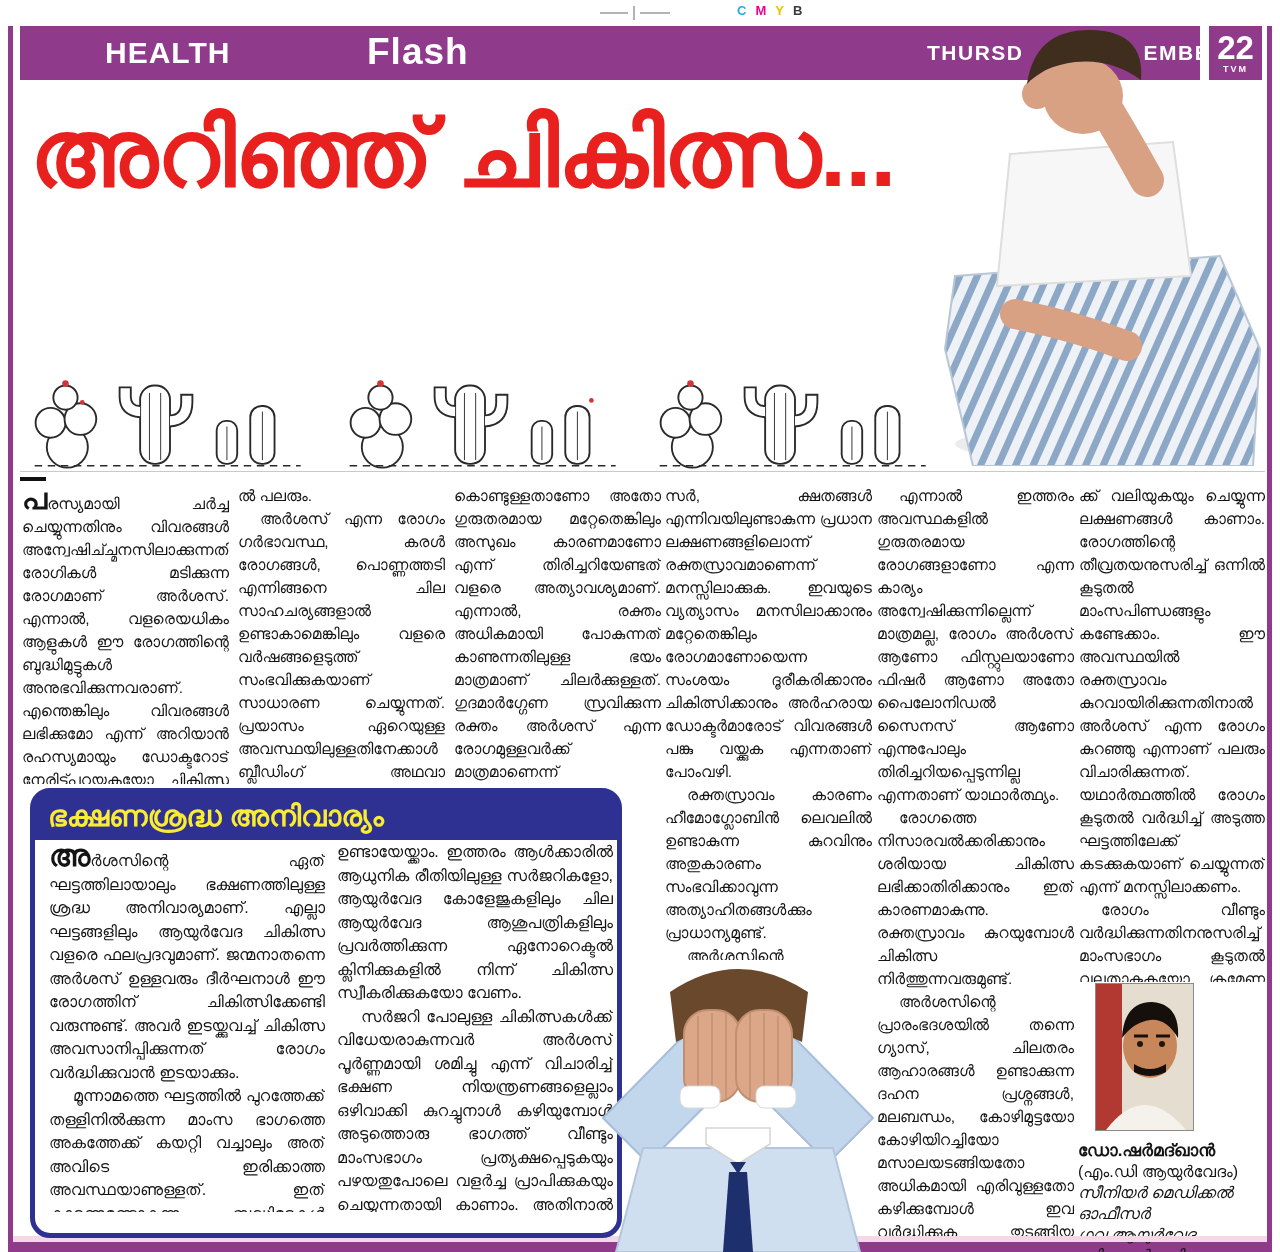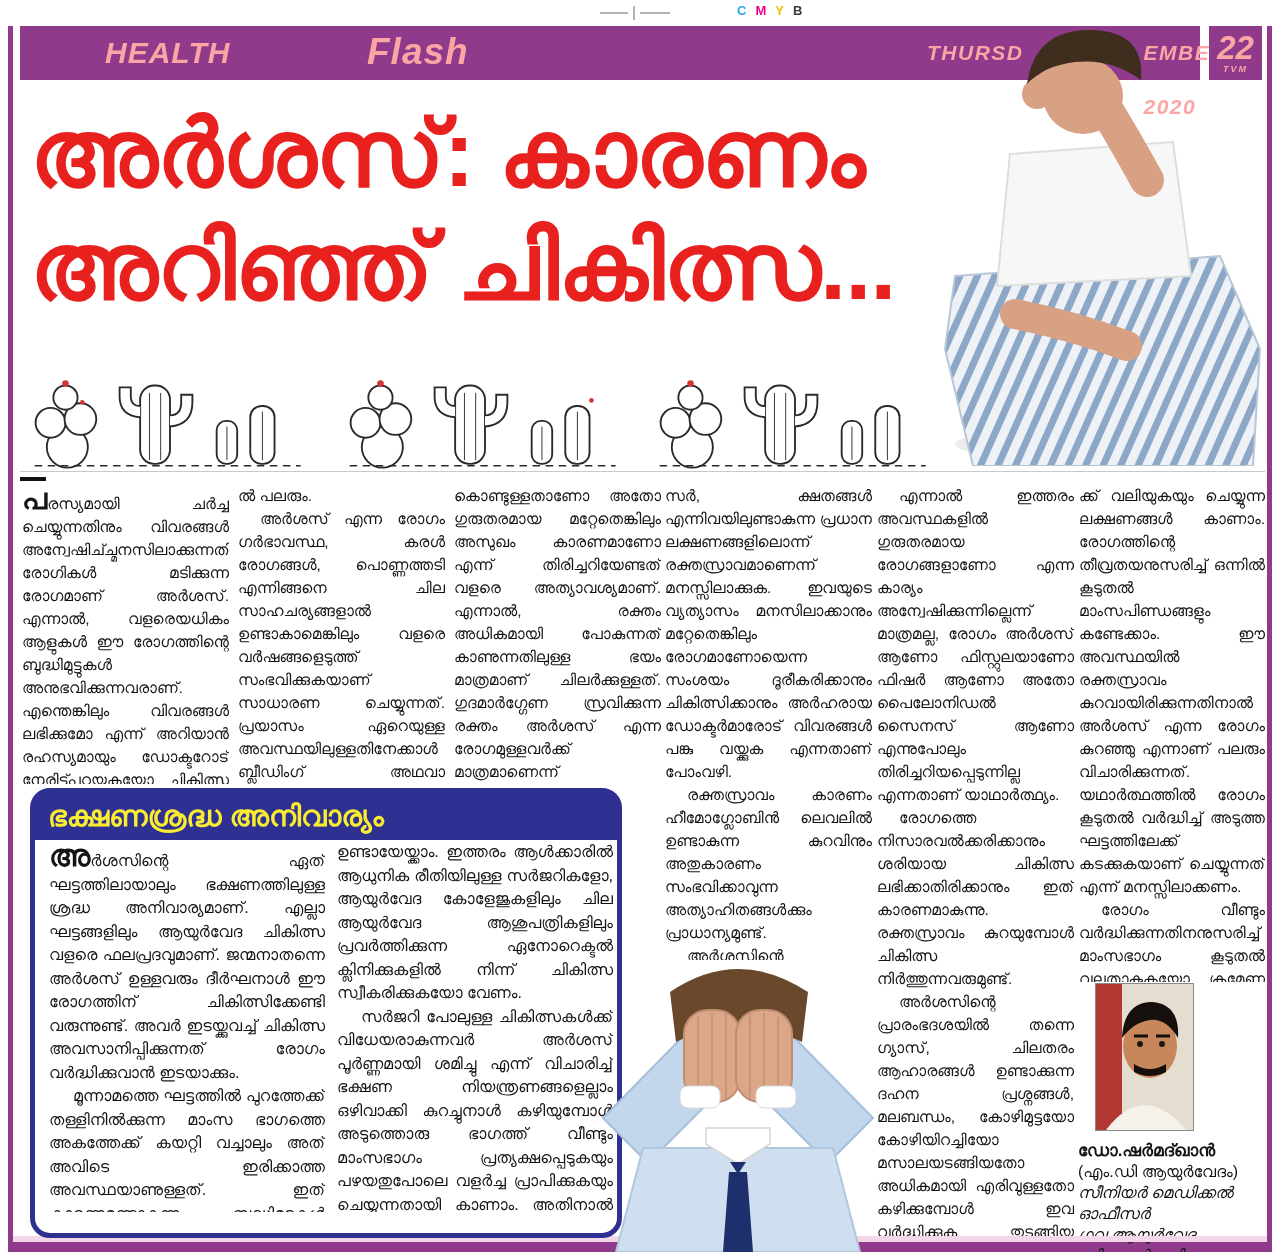--- a/index.html
+++ b/index.html
@@ -1,21 +1,21 @@
 <!DOCTYPE html>
 <html><head>
 <meta charset="utf-8">
 <style>
   html,body{margin:0;padding:0;background:#ffffff;}
   .page{position:relative;width:1274px;height:1252px;background:#ffffff;overflow:hidden;
         font-family:"Liberation Sans",sans-serif;color:#141414;}
   .abs{position:absolute;}
   .pbar{background:#8f3a8b;}
   
-  .hbox{position:absolute;top:26px;height:54px;background:#8f3a8b;color:#fca5a5;font-style:italic;}
+  .hbox{position:absolute;top:26px;height:54px;background:#8f3a8b;color:#ffffff;}
   .health-label{font-size:30px;font-weight:bold;line-height:54px;padding-left:85px;letter-spacing:1px;}
   .flash-label{font-size:37px;font-weight:bold;line-height:52px;padding-left:90px;letter-spacing:1px;}
   .date-bar{font-size:21px;font-weight:bold;line-height:54px;letter-spacing:1.5px;display:flex;}
   .date-left{margin-left:105px;}
   .date-right{margin-left:120px;}
   .pagebox{display:flex;flex-direction:column;align-items:center;justify-content:center;}
   .pageno{font-size:33px;font-weight:bold;line-height:0.95;text-align:right;}
   .edition{font-size:9px;font-weight:bold;letter-spacing:2px;}
   
   .headline{position:absolute;left:30px;top:98px;width:920px;color:#e8201e;
@@ -77,21 +77,20 @@
   <div class="hbox date-bar" style="left:822px;width:378px;">
     <span class="date-left">THURSD</span>
     <span class="date-right">EMBER  2020</span>
   </div>
   <div class="hbox pagebox" style="left:1209px;width:53px;">
     <span class="pageno">22</span>
     <span class="edition">TVM</span>
   </div>
 
   <div class="headline">
-    <div>അർശസ്: കാരണം</div>
     <div>അറിഞ്ഞ് ചികിത്സ...</div>
   </div>
 
   <svg class="abs" style="left:915px;top:14px;z-index:2;" width="352" height="452" viewBox="0 0 352 452">
     <defs>
       <pattern id="pj" patternUnits="userSpaceOnUse" width="16" height="16" patternTransform="rotate(24)">
         <rect width="16" height="16" fill="#eef2f7"></rect>
         <rect width="7" height="16" fill="#8da8c6"></rect>
       </pattern>
     </defs>

